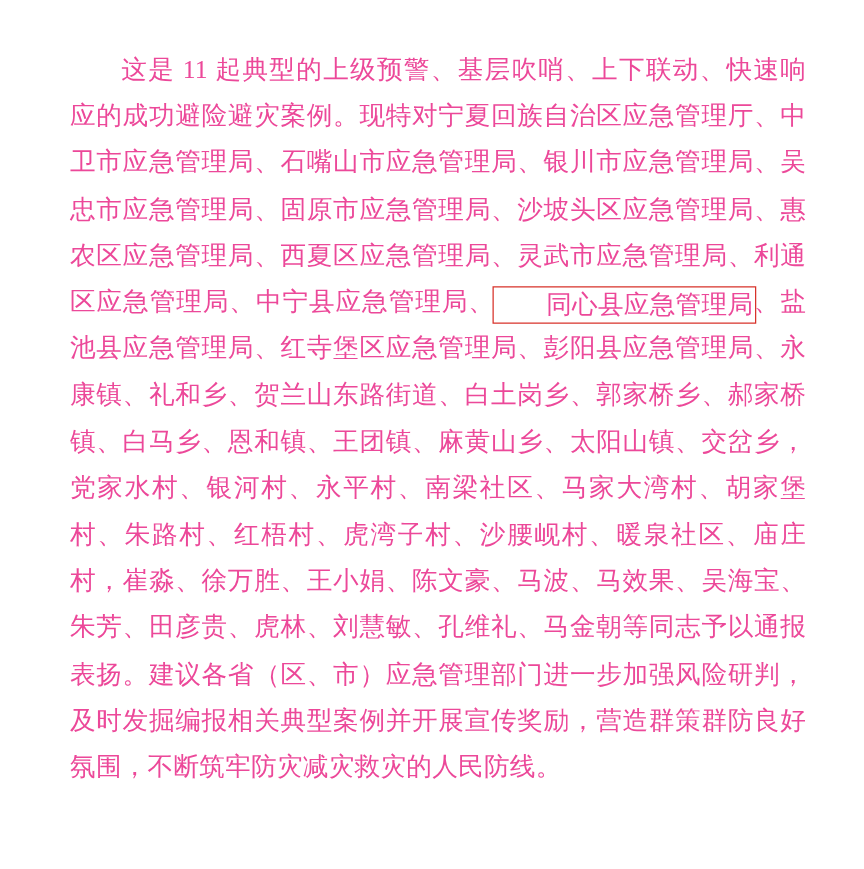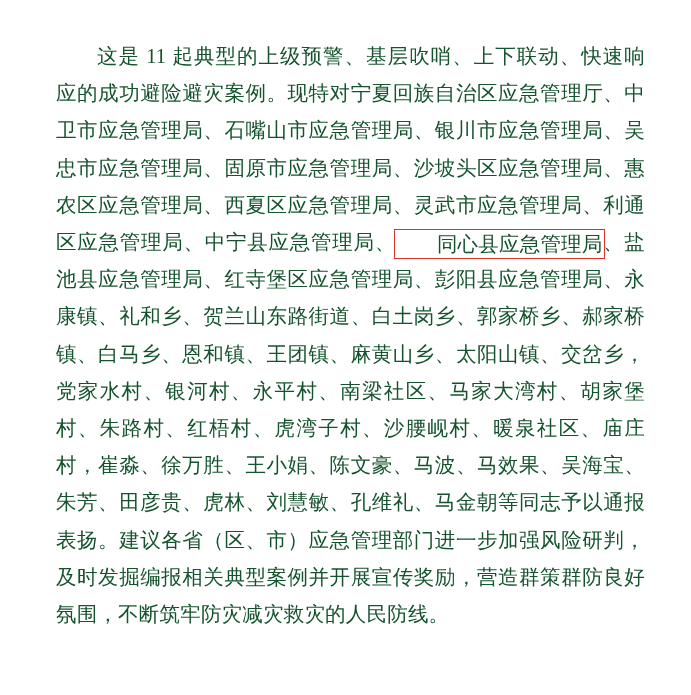--- a/index.html
+++ b/index.html
@@ -21,21 +21,21 @@
     box-sizing: border-box;
     padding: 38px 46px 10px 56px;
   }
   .doc-body {
     font-size: 20.5px;
     line-height: 37.2px;
     letter-spacing: 0.2px;
     text-align: justify;
     text-justify: inter-ideograph;
     font-weight: 500;
-    color: #14532d;
+    color: #ec4899;
   }
   .doc-body p {
     margin: 0;
     text-indent: 2em;
   }
   .hl-box {
     display: inline-block;
     border: 1.6px solid #d8322a;
     padding: 0 1px;
     margin: 0 -2px;

